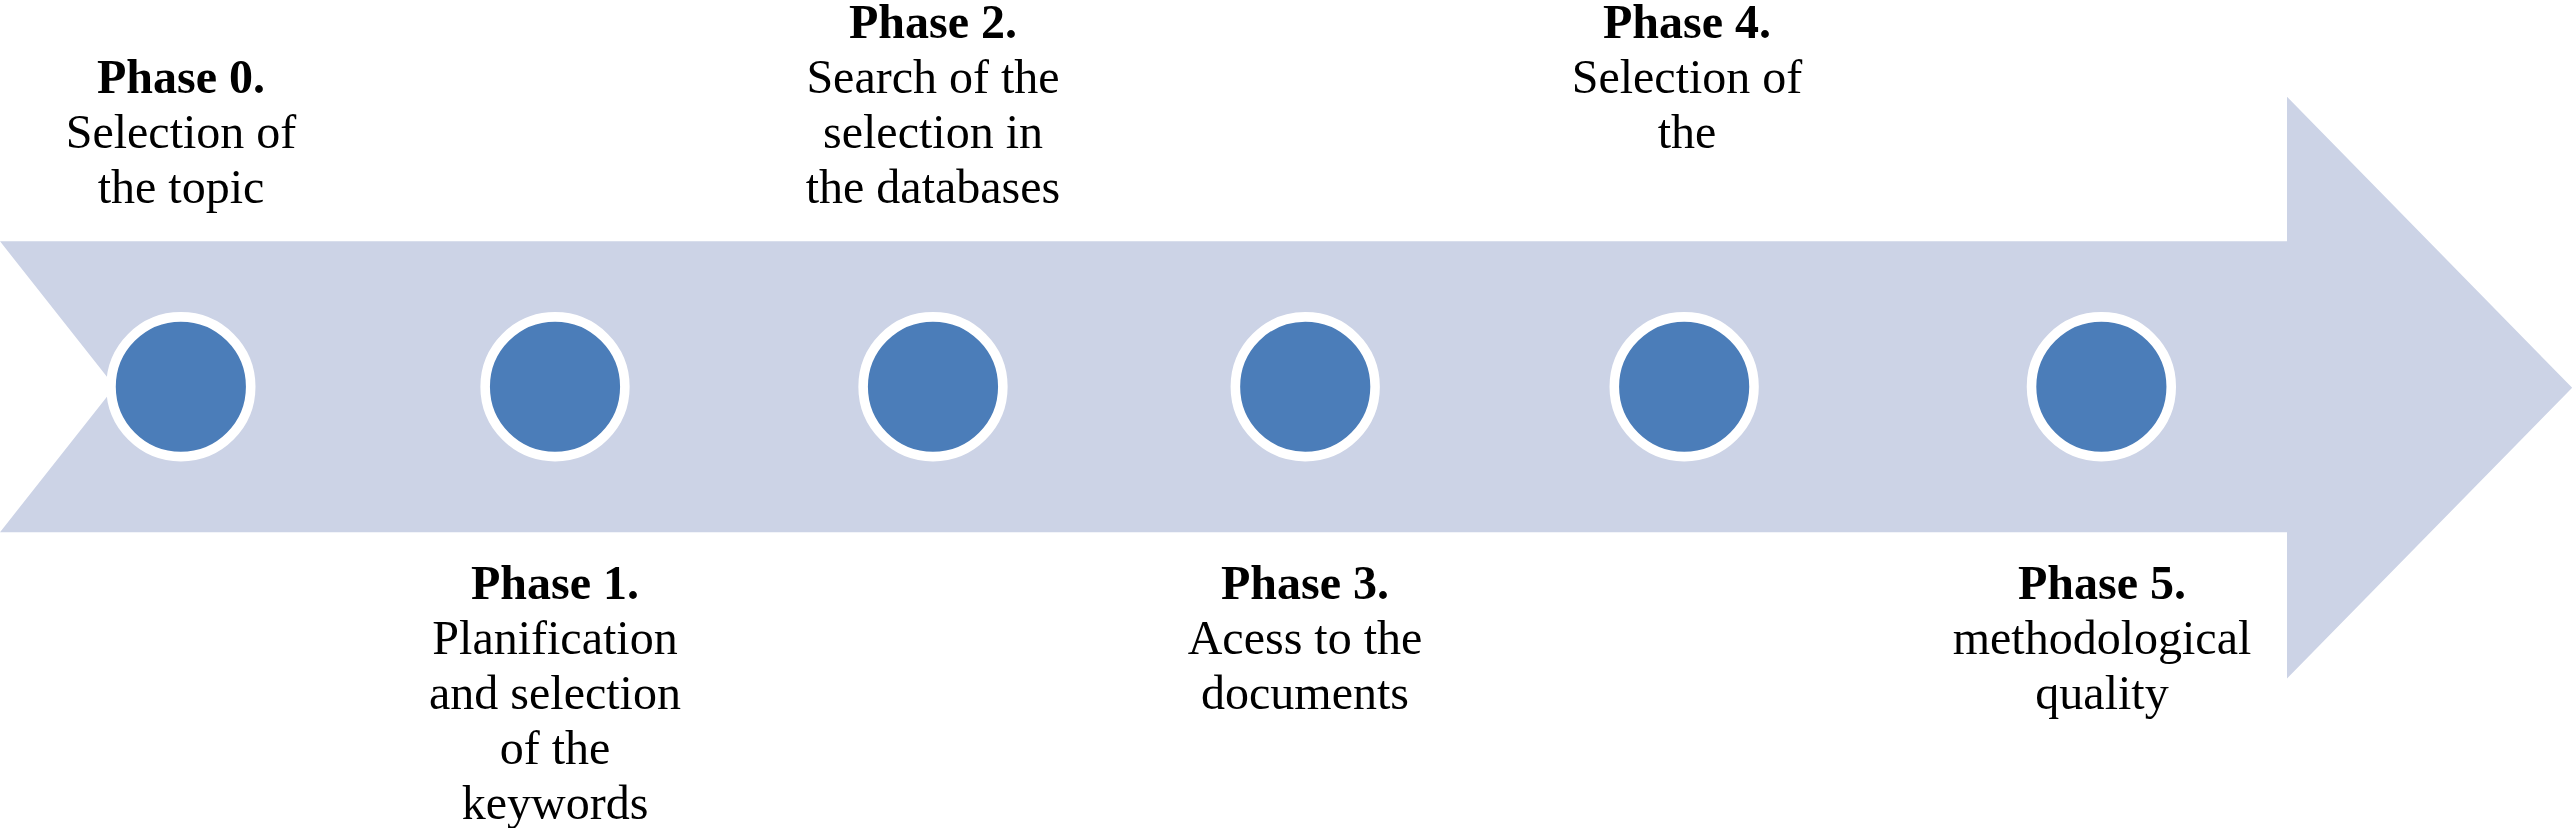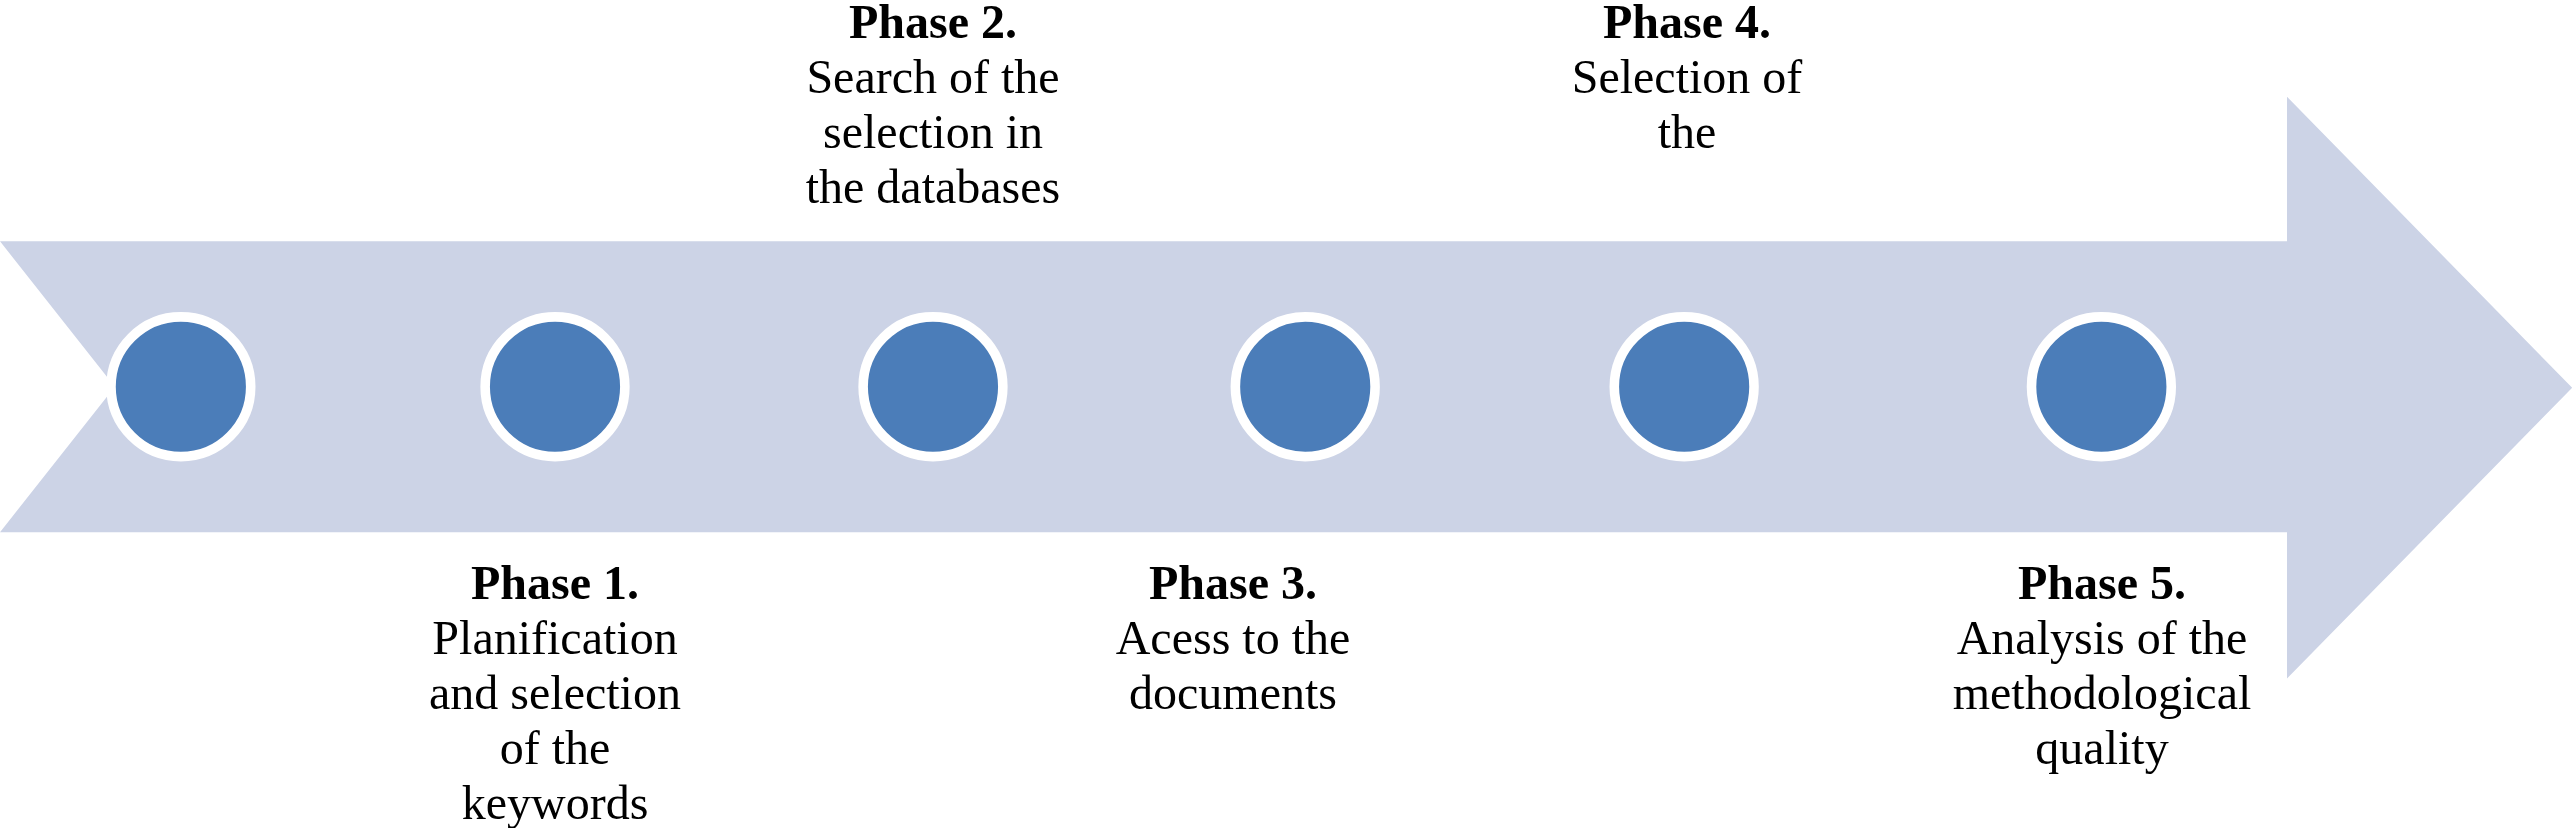--- a/index.html
+++ b/index.html
@@ -49,49 +49,53 @@
   <svg class="arrow-svg" width="2576" height="829" viewBox="0 0 2692 866">
     <polygon points="0,252 2390,252 2390,101 2688,405 2390,709 2390,556 0,556 120,404" fill="#ccd3e6"></polygon>
     <circle class="phase-circle" cx="189" cy="404" r="73" fill="#4b7db9"></circle>
     <circle class="phase-circle" cx="580" cy="404" r="73" fill="#4b7db9"></circle>
     <circle class="phase-circle" cx="975" cy="404" r="73" fill="#4b7db9"></circle>
     <circle class="phase-circle" cx="1364" cy="404" r="73" fill="#4b7db9"></circle>
     <circle class="phase-circle" cx="1760" cy="404" r="73" fill="#4b7db9"></circle>
     <circle class="phase-circle" cx="2196" cy="404" r="73" fill="#4b7db9"></circle>
   </svg>
 
+  <div class="caption above lines-3" style="left:181px">
+    <div class="heading">Phase 0.</div>
+    <div class="line">Selection of</div>
+    <div class="line">the topic</div>
+  </div>
 
   <div class="caption below" style="left:555px">
     <div class="heading">Phase 1.</div>
     <div class="line">Planification</div>
     <div class="line">and selection</div>
     <div class="line">of the</div>
     <div class="line">keywords</div>
   </div>
 
   <div class="caption above lines-4" style="left:933px">
     <div class="heading">Phase 2.</div>
     <div class="line">Search of the</div>
     <div class="line">selection in</div>
     <div class="line">the databases</div>
   </div>
 
-  <div class="caption below" style="left:1233px">
+  <div class="caption below" style="left:1305px">
     <div class="heading">Phase 3.</div>
     <div class="line">Acess to the</div>
     <div class="line">documents</div>
   </div>
 
   <div class="caption above lines-4" style="left:1687px">
     <div class="heading">Phase 4.</div>
     <div class="line">Selection of</div>
     <div class="line">the</div>
   </div>
 
   <div class="caption below" style="left:2102px">
     <div class="heading">Phase 5.</div>
-    <div class="line">Analysis of the</div>
     <div class="line">methodological</div>
     <div class="line">quality</div>
   </div>
 
 </div>
 
 
 </body></html>

